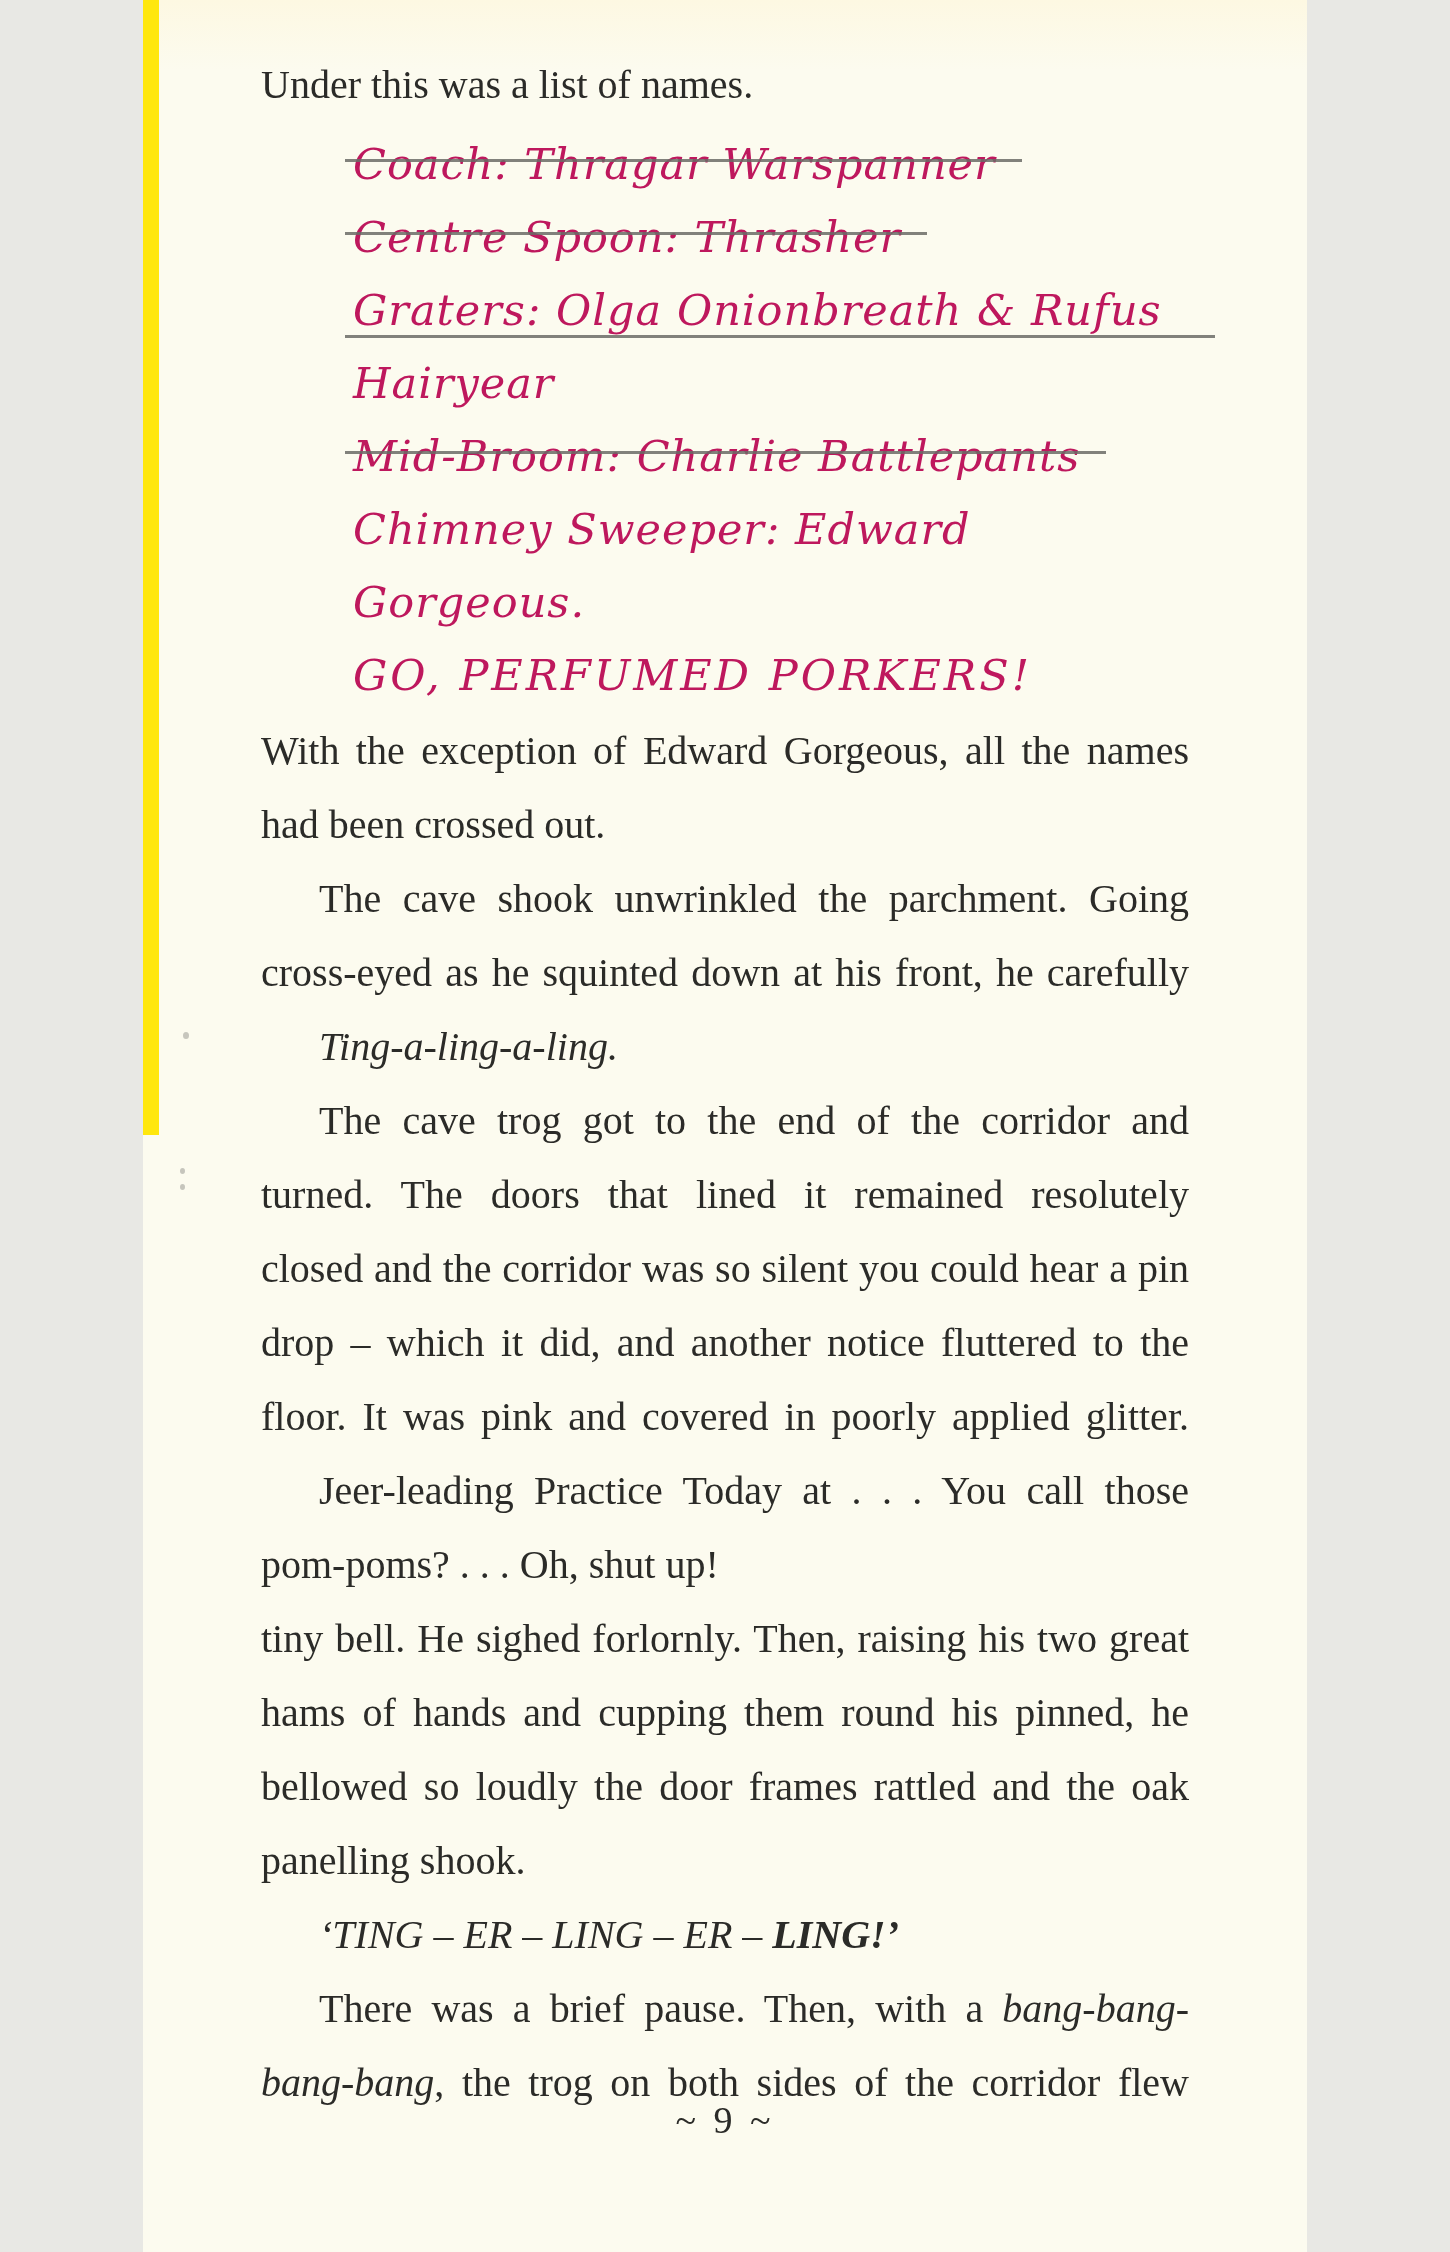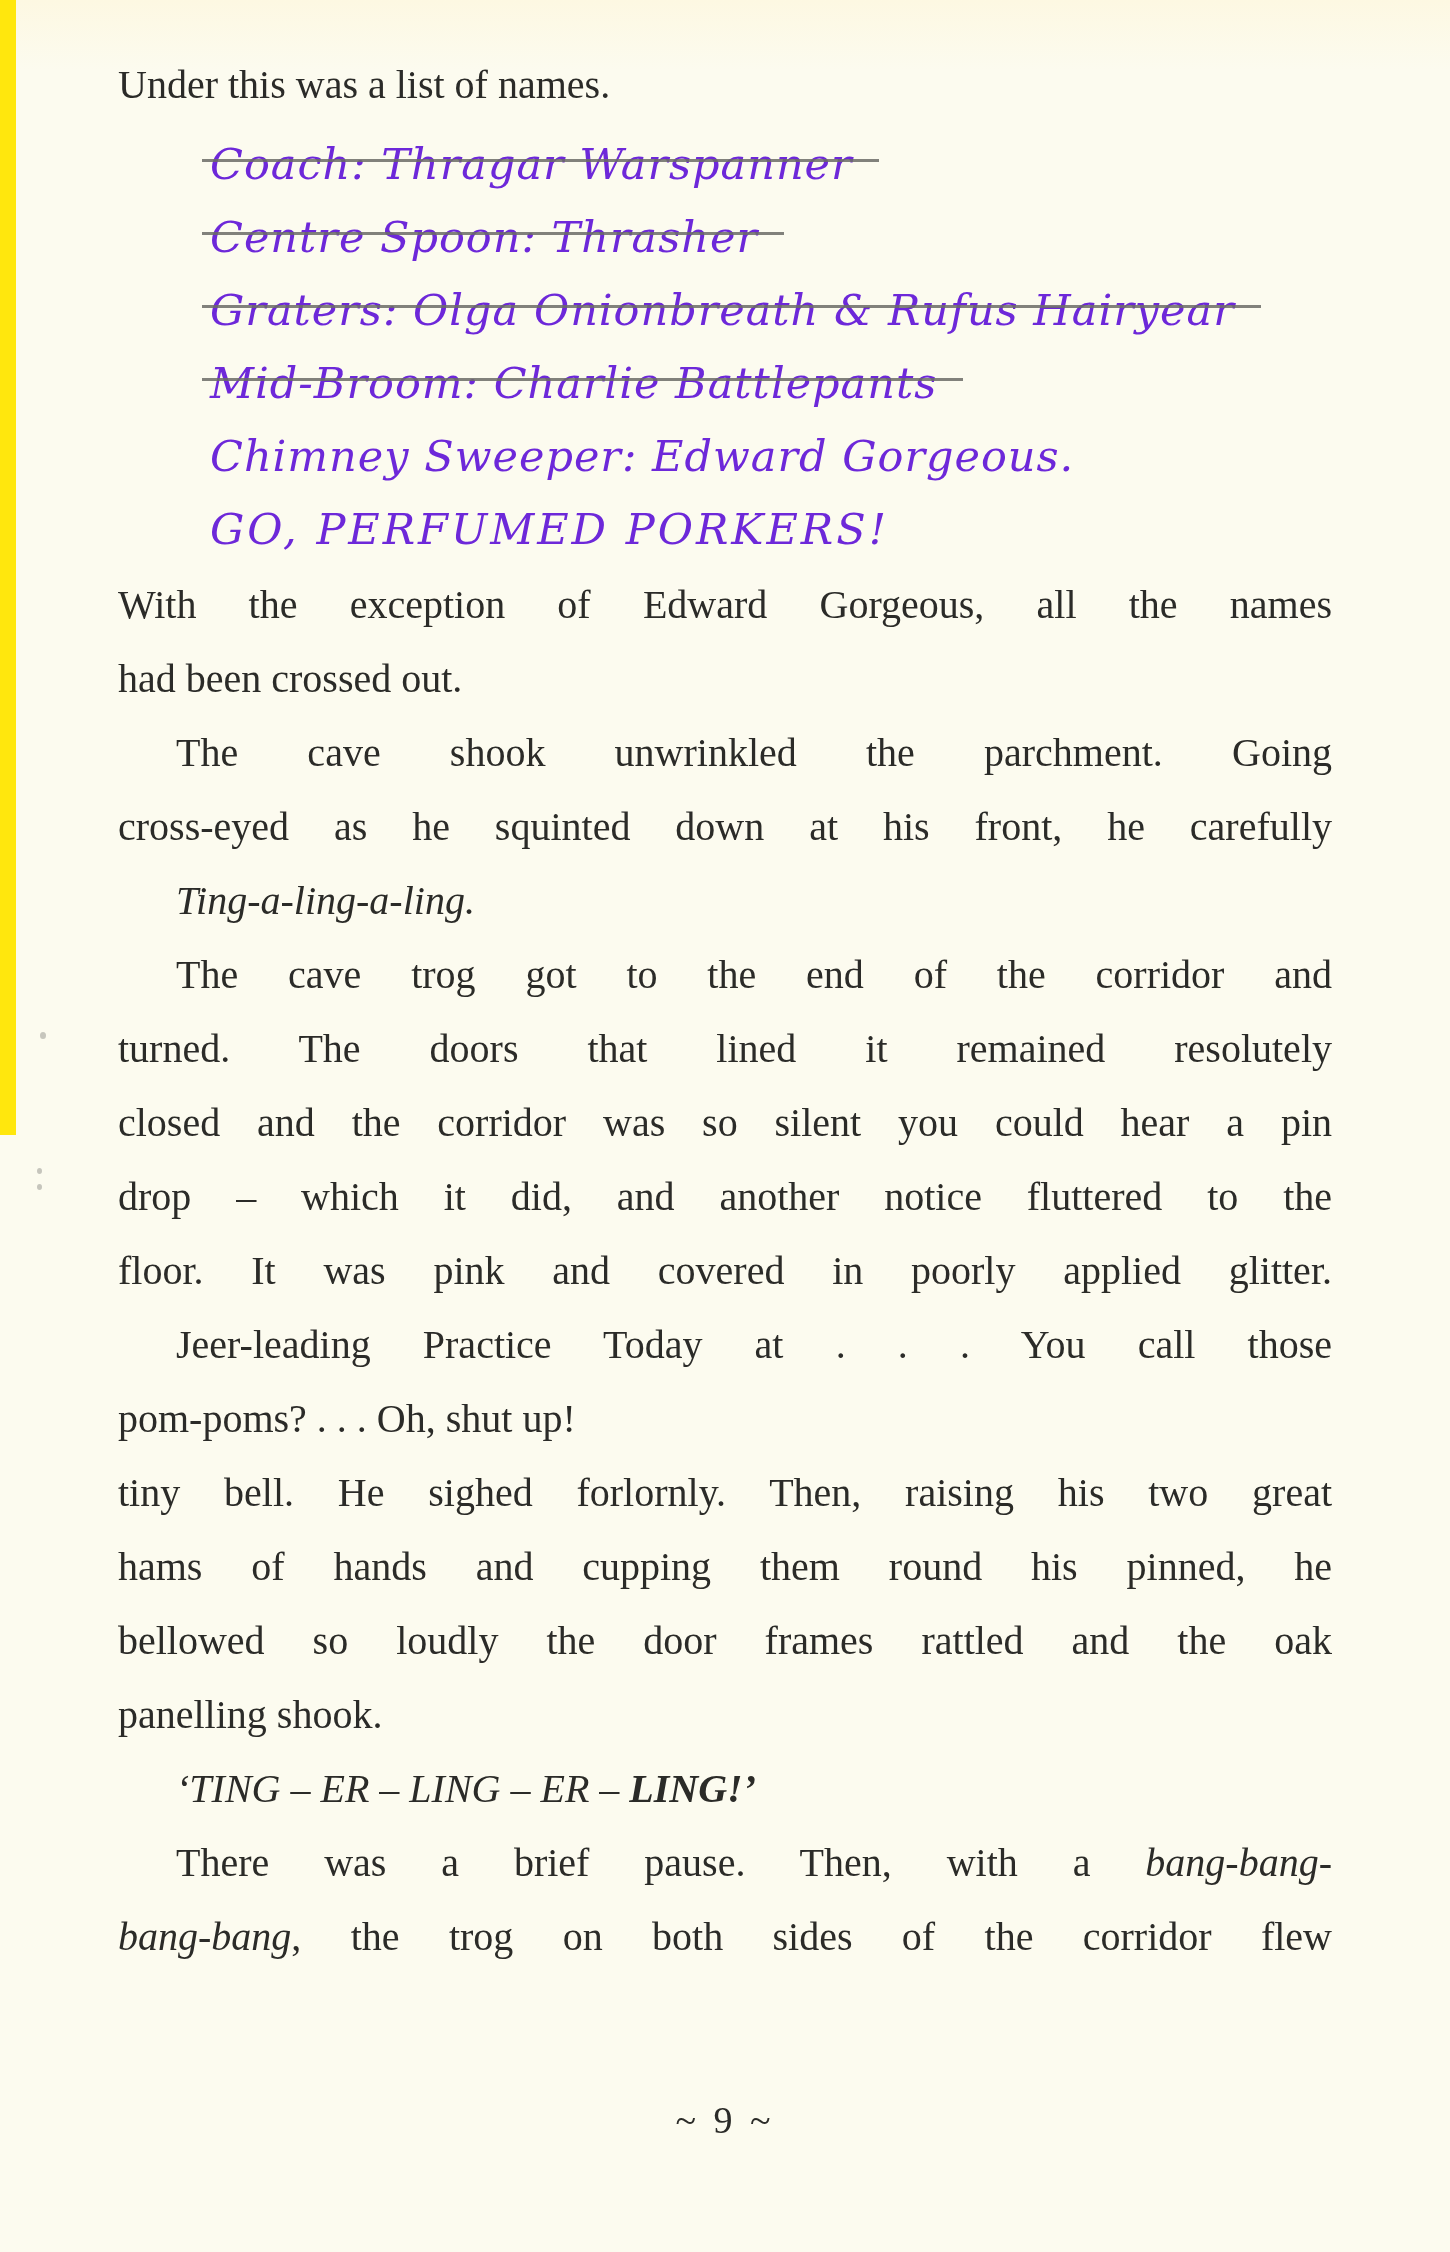--- a/index.html
+++ b/index.html
@@ -2,21 +2,21 @@
 <html style="--page-bg: #fcfbef; --ink: #2b2b28; --edge-tab: #ffe70d; --strike: #6b6b66;"><head>
 <meta charset="utf-8">
 <style>
   html, body {
     margin: 0;
     padding: 0;
     background: #e8e8e4;
   }
   .page {
     position: relative;
-    width: 1450px;
+    width: 1164px;
     height: 2252px;
     margin: 0 auto;
     background: var(--page-bg, #fcfbef);
     color: var(--ink, #2b2b28);
     font-family: "Liberation Serif", "DejaVu Serif", serif;
     overflow: hidden;
   }
   .top-tint {
     position: absolute;
     left: 0; top: 0; right: 0;
@@ -57,21 +57,21 @@
     margin: 6px 0 2px 92px;
   }
   .hw-line {
     position: relative;
     display: table; 
     font-family: cursive, "DejaVu Serif", serif;
     font-style: italic;
     font-size: 43px;
     line-height: 73px;
     letter-spacing: 1px;
-    color: #6d28d9;
+    color: #be185d;
   }
   .hw-line.caps { letter-spacing: 3px; }
   .hw-line.struck::after {
     content: "";
     position: absolute;
     left: -8px;
     right: -26px;
     top: 42%;
     height: 3px;
     background: var(--strike, #6b6b66);

